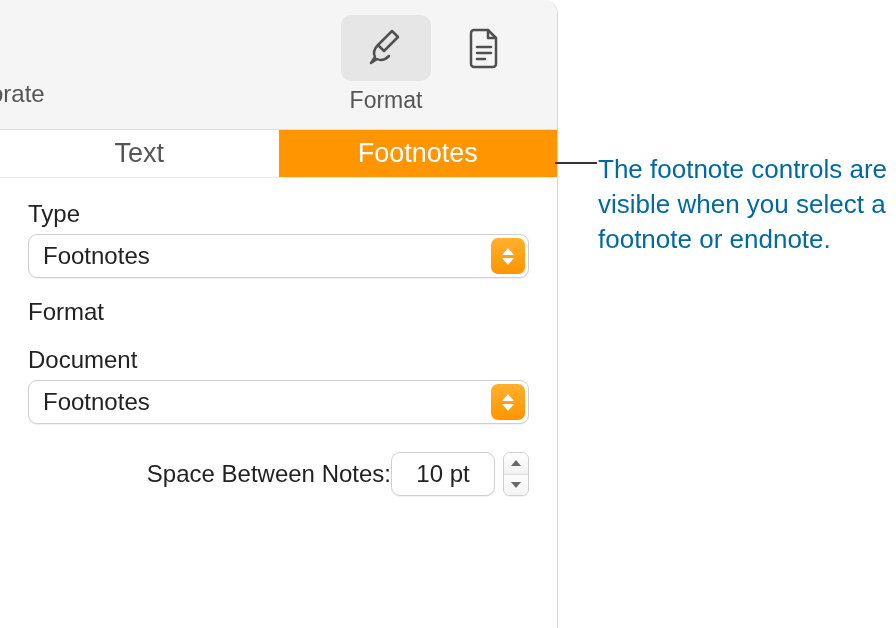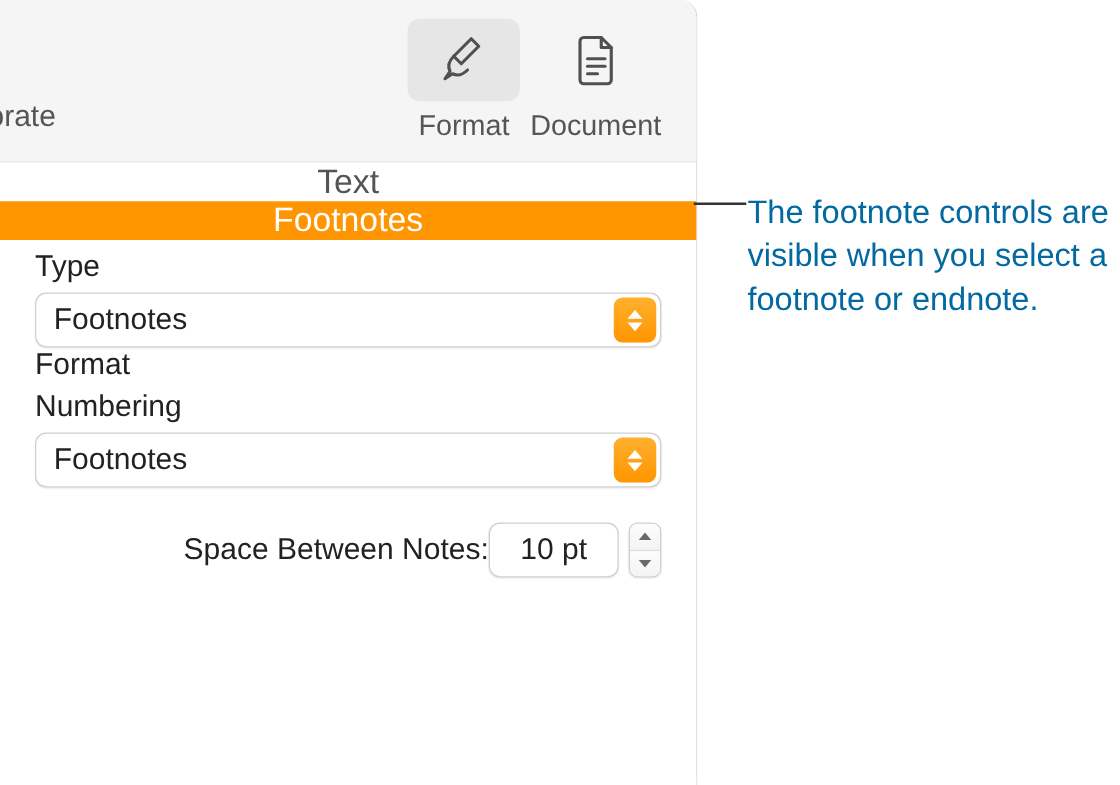--- a/index.html
+++ b/index.html
@@ -74,21 +74,20 @@
     .toolbar-label {
       font-size: 23px;
       color: #555;
       margin-top: 4px;
     }
 
     .tabs {
       display: flex;
       height: 48px;
       border-bottom: 1px solid #ececec;
-      flex-direction: column;
     }
 
     .tab {
       flex: 1;
       display: flex;
       align-items: center;
       justify-content: center;
       font-size: 27px;
       color: #555;
       cursor: pointer;
@@ -98,20 +97,21 @@
       background: #ff9500;
       color: #fff;
       font-weight: 500;
     }
 
     .content {
       padding: 22px 28px;
     }
 
     .field-group {
+      margin-bottom: 20px;
     }
 
     .field-label {
       font-size: 24px;
       color: #222;
       margin-bottom: 6px;
     }
 
     .popup {
       position: relative;
@@ -281,21 +281,20 @@
               <g fill="none" stroke="#505050" stroke-width="2.5" stroke-linecap="round" stroke-linejoin="round">
                 <path d="M9 3 H23 L31 11 V37 A3 3 0 0 1 28 40 H9 A3 3 0 0 1 6 37 V6 A3 3 0 0 1 9 3 Z"></path>
                 <path d="M23 3 V11 H31"></path>
                 <line x1="12" y1="20" x2="26" y2="20"></line>
                 <line x1="12" y1="26" x2="26" y2="26"></line>
                 <line x1="12" y1="32" x2="20" y2="32"></line>
               </g>
             </svg>
           </span>
         </div>
-        <div class="toolbar-label">Document</div>
       </div>
 
     </div>
   </div>
 
   <div class="tabs">
     <div class="tab">Text</div>
     <div class="tab active">Footnotes</div>
   </div>
 
@@ -310,21 +309,21 @@
           <div class="tri-down"></div>
         </div>
       </div>
     </div>
 
     <div class="field-group">
       <div class="field-label">Format</div>
     </div>
 
     <div class="field-group">
-      <div class="field-label">Numbering</div>
+      <div class="field-label">Document</div>
       <div class="popup">
         <span>Footnotes</span>
         <div class="popup-stepper">
           <div class="tri-up"></div>
           <div class="tri-down"></div>
         </div>
       </div>
     </div>
 
     <div class="space-row">

